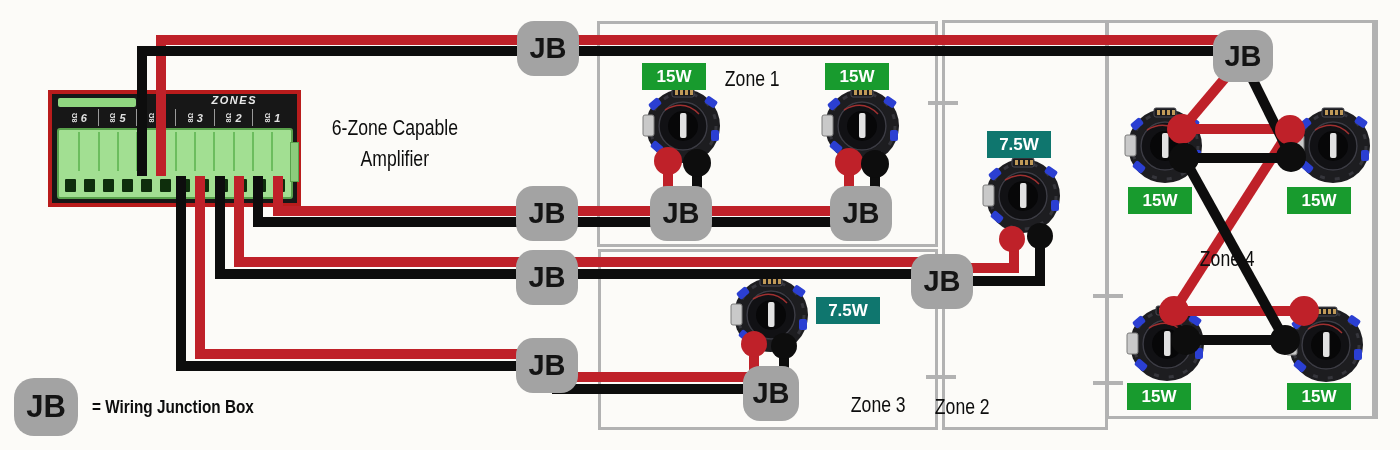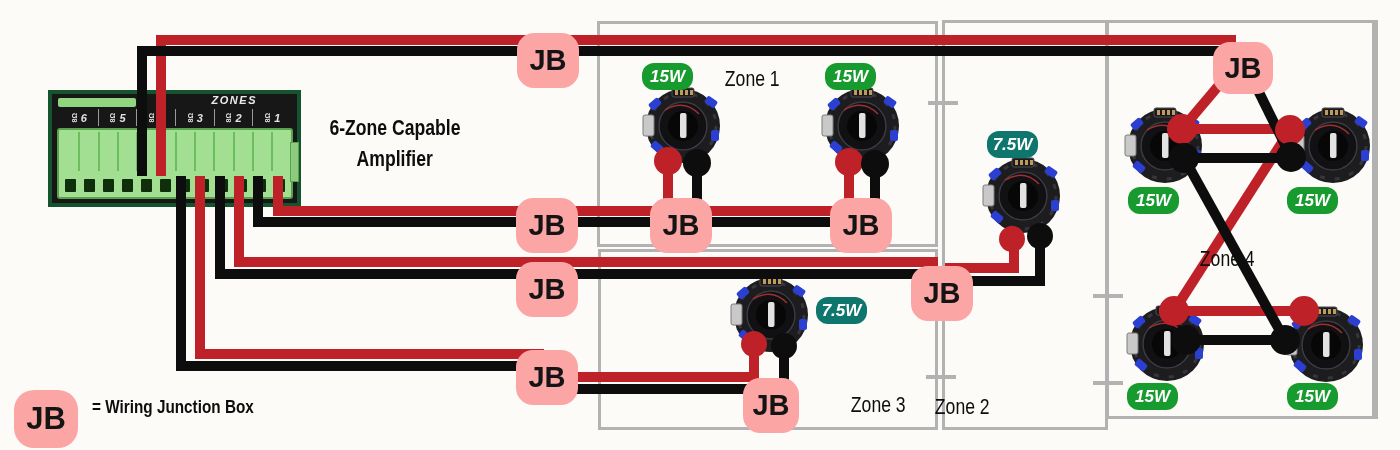--- a/index.html
+++ b/index.html
@@ -7,53 +7,53 @@
     width:1400px;height:450px;position:relative;overflow:hidden;
     background:#fcfbf8;
     font-family:"Liberation Sans", sans-serif;
   }
   
   .zone-box{position:absolute;border:3px solid #b2b2b2;z-index:1;box-sizing:border-box;background:transparent;}
   .zone-box.z4{border-right-width:6px;}
   .tick{position:absolute;width:30px;height:4px;background:#b2b2b2;z-index:1;}
   
   .amp{position:absolute;left:48px;top:90px;width:253px;height:117px;background:#171717;
-       border:4px solid #14532d;box-sizing:border-box;z-index:2;}
+       border:4px solid #b91c1c;box-sizing:border-box;z-index:2;}
   .amp-strip{position:absolute;left:6px;top:4px;width:78px;height:9px;background:#90d680;border-radius:2px;}
   .amp-zones-label{position:absolute;right:40px;top:0px;color:#e9e9e9;font-size:11px;font-weight:bold;
        font-style:italic;letter-spacing:1.5px;}
   .amp-channels{position:absolute;left:8px;top:15px;right:6px;height:17px;display:flex;color:#e2e2e2;}
   .amp-ch{flex:1;display:flex;align-items:center;justify-content:center;gap:3px;
        font-size:11px;font-weight:bold;font-style:italic;border-left:1px solid #9a9a9a;}
   .amp-ch:first-child{border-left:none;}
   .amp-ohm{font-size:7px;writing-mode:vertical-rl;transform:rotate(180deg);line-height:1;font-style:normal;}
   .amp-conn{position:absolute;left:5px;top:34px;width:236px;height:71px;background:#a2df92;
        border:2px solid #5aa24c;border-radius:3px;box-sizing:border-box;}
   .amp-cells{position:absolute;left:2px;right:2px;top:2px;bottom:26px;
        background:repeating-linear-gradient(90deg,transparent 0 17.4px,#6cbd5e 17.4px 19.3px);}
   .amp-holes{position:absolute;left:2px;right:2px;bottom:5px;height:14px;display:flex;
        justify-content:space-around;align-items:center;}
   .hole{width:11px;height:13px;background:#0e2e0c;border-radius:1px;}
   .amp-conn-tab{position:absolute;right:-8px;top:12px;width:7px;height:38px;background:#8ccc7c;
        border:1px solid #5aa24c;}
   
   svg.wires{position:absolute;left:0;top:0;z-index:3;pointer-events:none;}
   
-  .jb{position:absolute;background:#fca5a5;border-radius:17px;display:flex;align-items:center;
-      justify-content:center;font-weight:bold;font-size:29px;color:#141414;z-index:4;width:62px;height:55px;margin-top:12px;}
+  .jb{position:absolute;background:#a3a3a3;border-radius:17px;display:flex;align-items:center;
+      justify-content:center;font-weight:bold;font-size:29px;color:#141414;z-index:4;width:62px;height:55px;}
   .jb.legend-jb{width:64px;height:58px;border-radius:20px;font-size:31px;}
-  .badge{position:absolute;width:51px;height:27px;border-radius:12px;display:flex;align-items:center;
-      justify-content:center;font-weight:bold;font-size:17px;color:#ffffff;z-index:4;font-style:italic;}
+  .badge{position:absolute;width:64px;height:27px;border-radius:0;display:flex;align-items:center;
+      justify-content:center;font-weight:bold;font-size:17px;color:#ffffff;z-index:4;}
   .badge.green{background:#189b2e;}
   .badge.red{background:#0f766e;}
   .zone-label{position:absolute;z-index:4;font-weight:normal;font-size:22px;color:#0d0d0d;
       width:100px;}
   .cond{display:inline-block;transform:scaleX(.8);white-space:nowrap;}
   .title{position:absolute;left:295px;top:112px;width:200px;text-align:center;font-size:22px;
-      font-weight:bold;color:#0d0d0d;line-height:31px;z-index:4;}
+      font-weight:normal;color:#0d0d0d;line-height:31px;z-index:4;}
   .legend-text{position:absolute;left:92px;top:397px;font-size:18px;font-weight:bold;color:#0d0d0d;z-index:4;}
 </style>
 </head>
 <body>
 
 <div class="zone-box" style="left:597px;top:21px;width:341px;height:226px;"></div>
 <div class="zone-box" style="left:598px;top:249px;width:340px;height:181px;"></div>
 <div class="zone-box" style="left:942px;top:20px;width:166px;height:410px;"></div>
 <div class="zone-box z4" style="left:1106px;top:20px;width:272px;height:399px;"></div>
 <div class="tick" style="left:928px;top:101px;"></div>

